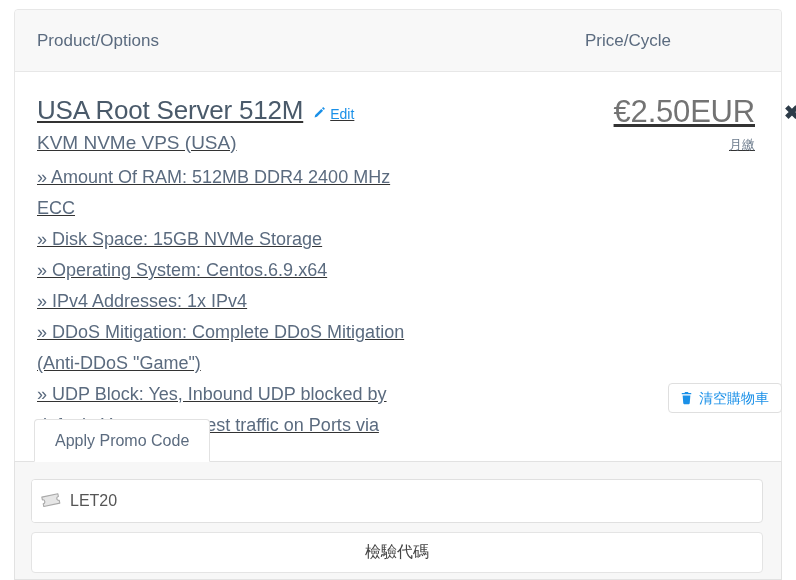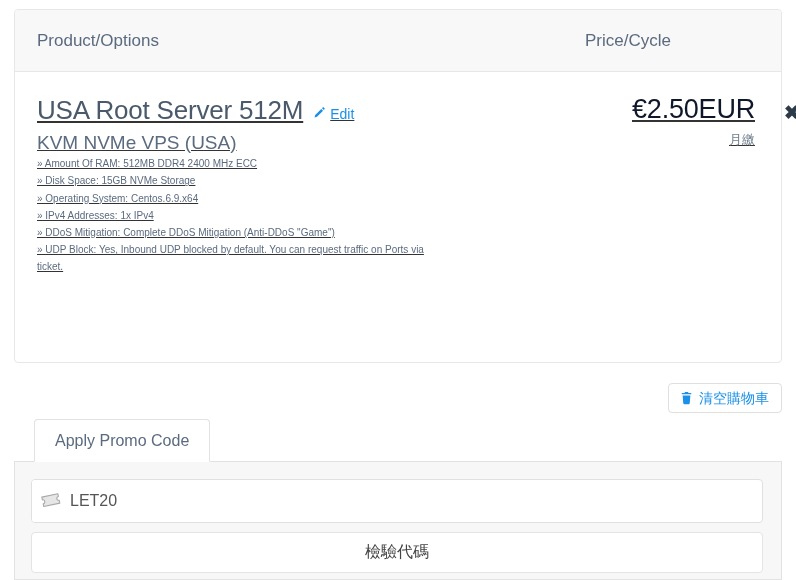--- a/index.html
+++ b/index.html
@@ -95,42 +95,43 @@
     cursor: pointer;
     white-space: nowrap;
   }
   .pencil-icon { display: inline-block; width: 13px; height: 13px; }
 
   .product-subtitle {
     font-size: 19px;
     color: #5b6b7f;
     font-weight: 400;
     line-height: 1.3;
+    margin-bottom: 7px;
   }
 
   .feature-list {
     list-style: none;
     margin: 0;
     padding: 0;
-    font-size: 10px;
+    font-size: 18px;
     color: #5b6b7f;
     line-height: 1.72;
     max-width: 390px;
   }
   .feature-list li { margin: 0; padding: 0; }
 
   .price-col {
     flex: 0 0 190px;
     text-align: right;
     padding-right: 4px;
     position: relative;
   }
   .price-amount {
-    font-size: 27px;
-    color: #0f172a;
+    font-size: 31px;
+    color: #737373;
     font-weight: 400;
     line-height: 1.15;
     letter-spacing: -0.2px;
   }
   .price-cycle {
     font-size: 13px;
     color: #6d7c8d;
     margin-top: 6px;
   }
 

